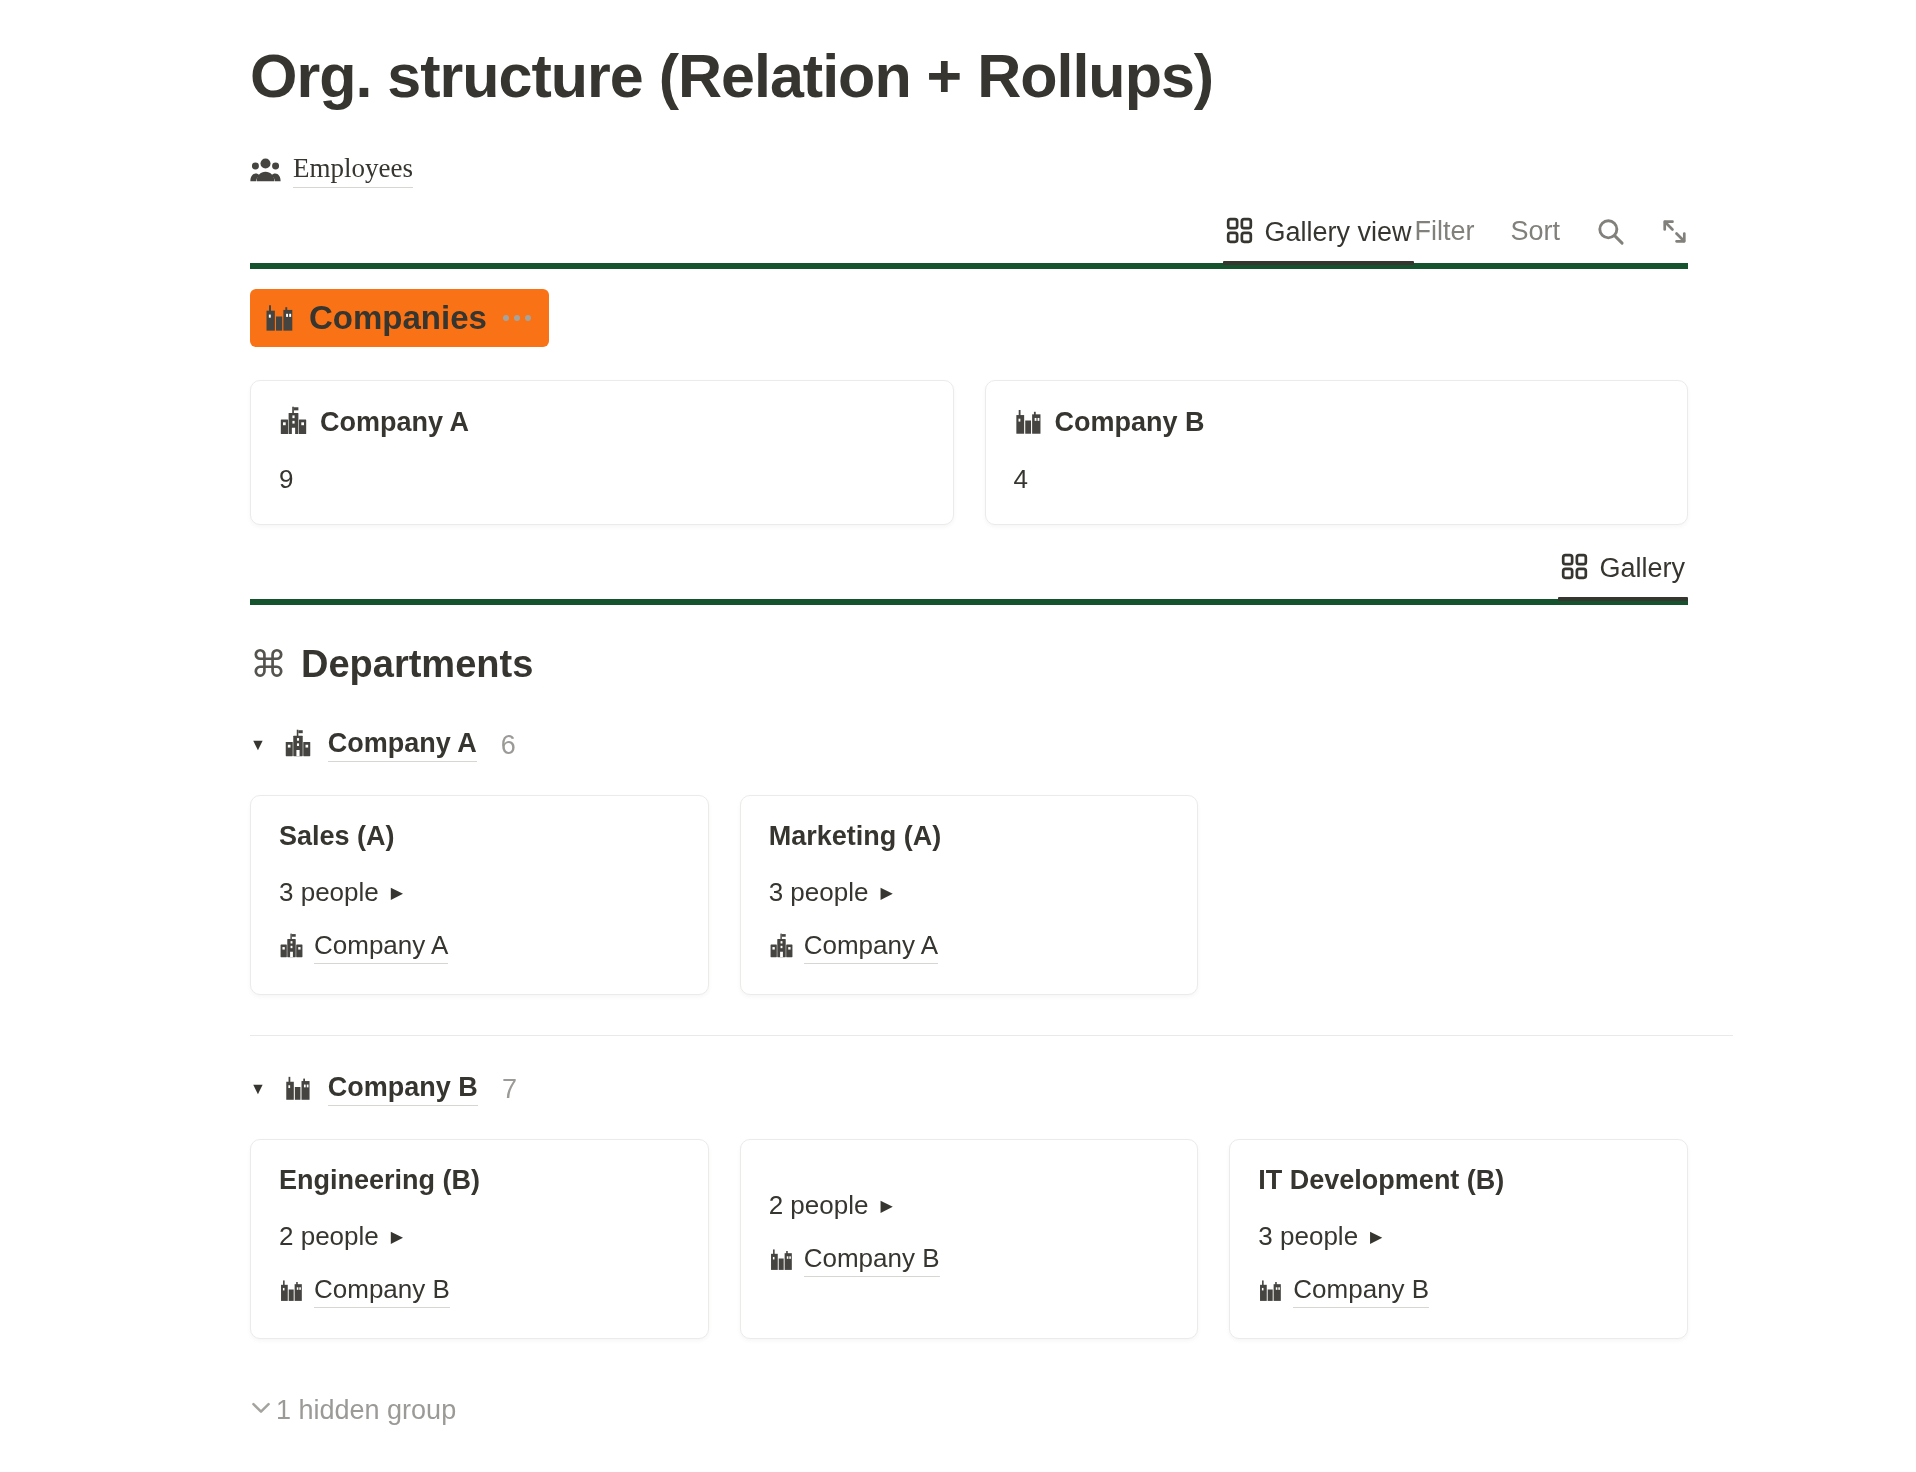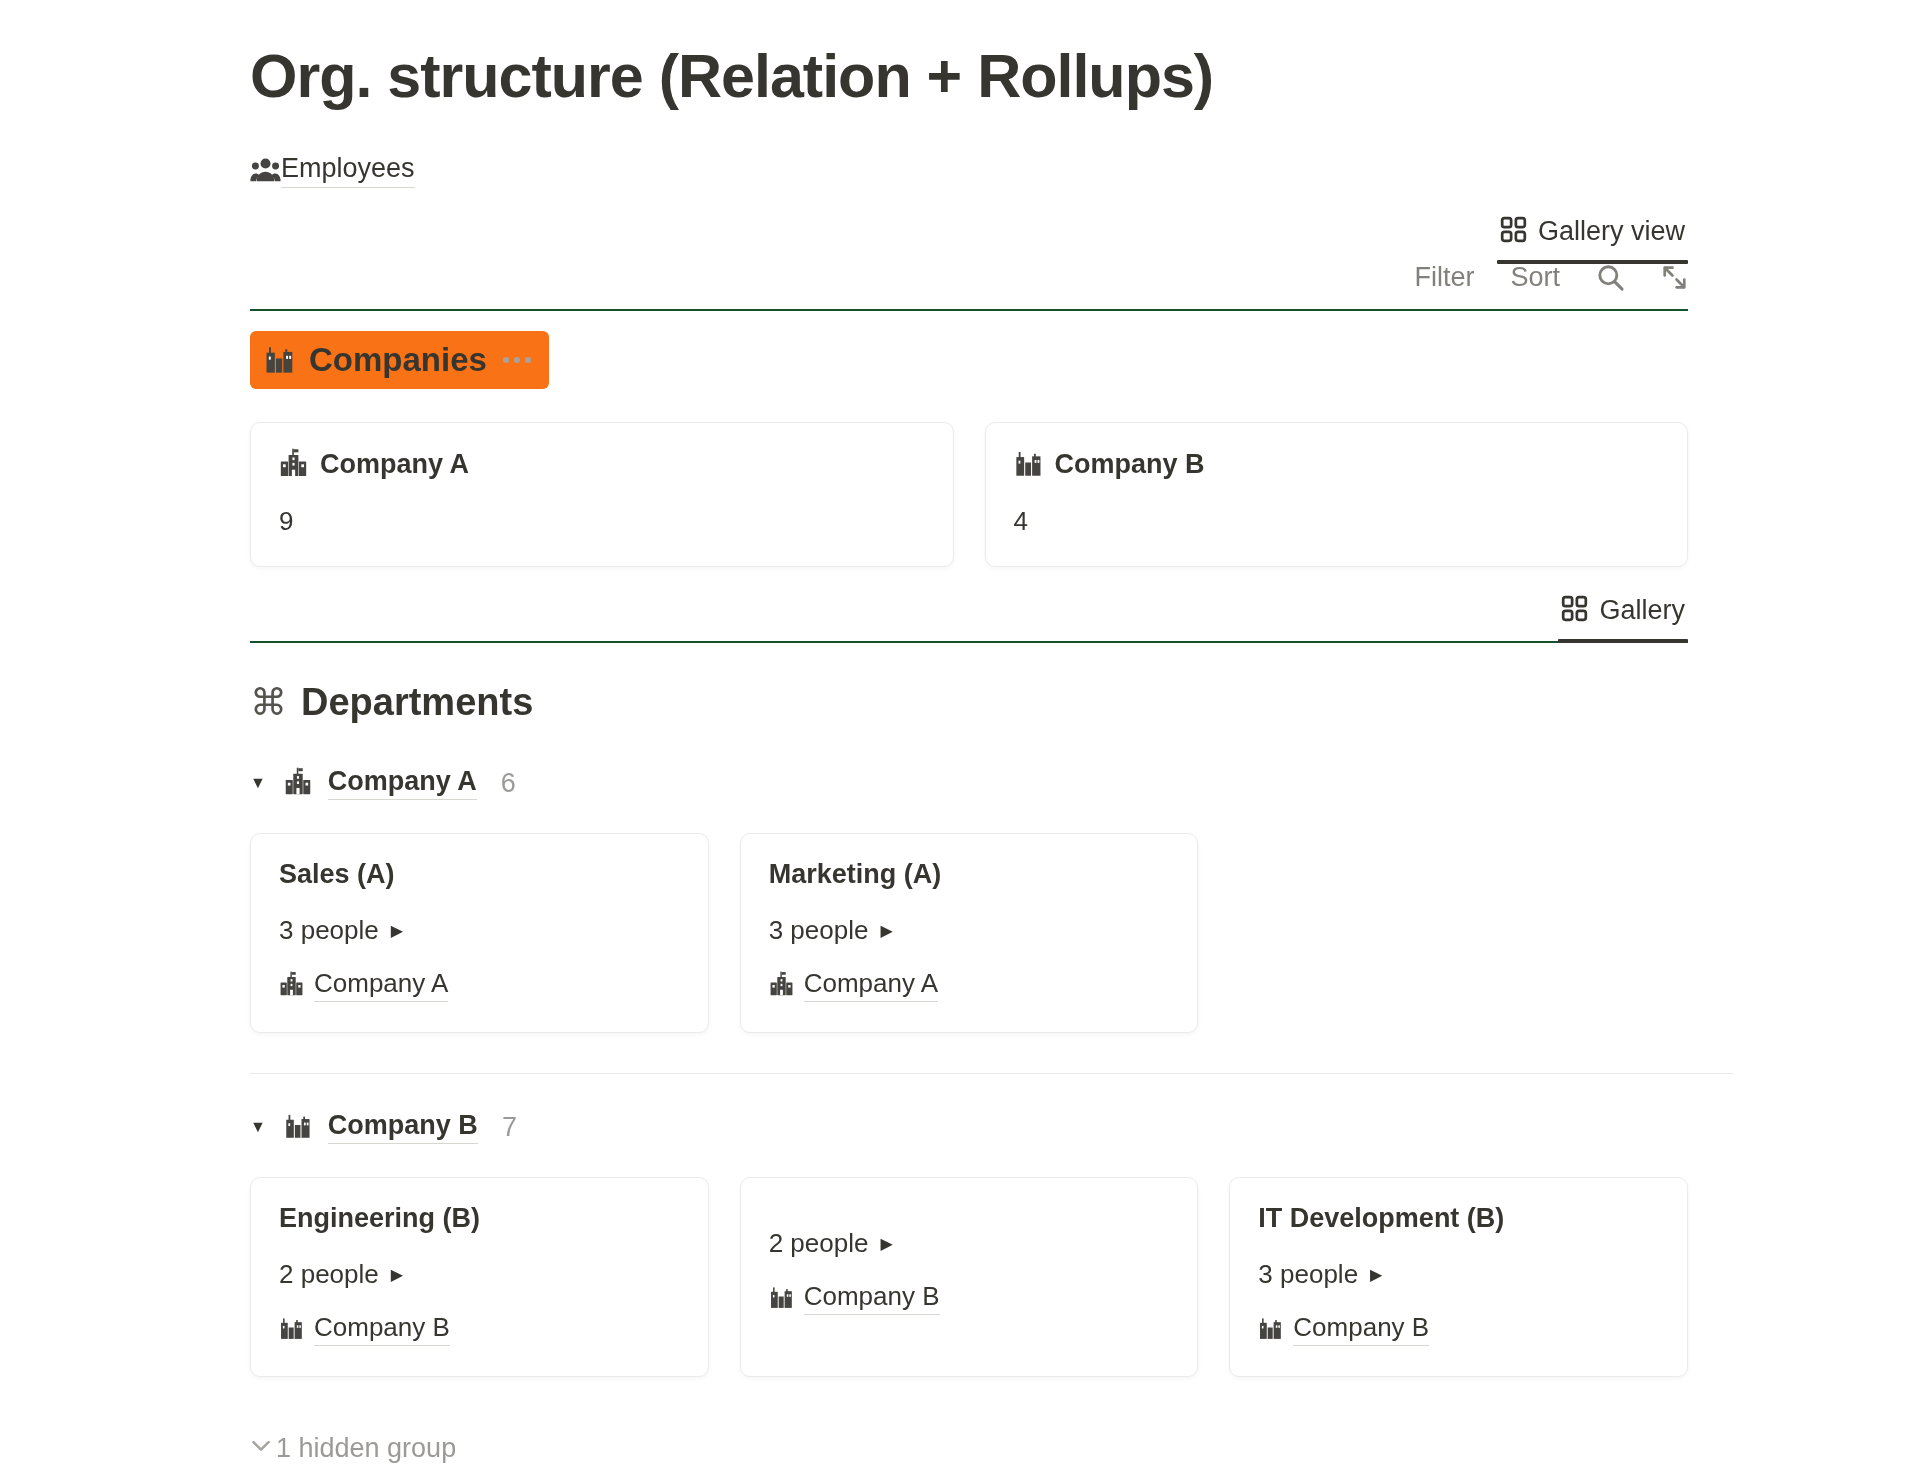--- a/index.html
+++ b/index.html
@@ -8,28 +8,28 @@
     width:1916px; height:1472px; overflow:hidden;
     font-family:"Liberation Sans","DejaVu Sans",sans-serif;
     color:#37352f;
   }
   .page { padding:40px 0 0 250px; width:1688px; }
 
   
   .page-title { font-size:61px; font-weight:700; letter-spacing:-1px; line-height:1.2; }
 
   
-  .db-link-row { display:flex; align-items:center; margin-top:40px; }
+  .db-link-row { display:flex; align-items:center; gap:12px; margin-top:40px;font-family:Liberation Serif, serif; }
   .db-link-row svg { display:block; }
   .db-link { font-size:27px; font-weight:500; padding-bottom:3px;
              border-bottom:1.5px solid #d8d6d1; cursor:pointer; }
 
   
   .toolbar { display:flex; align-items:flex-end; justify-content:flex-end;
-             border-bottom:2px solid #14532d; margin-top:28px;flex-direction:column; }
+             border-bottom:6px solid #14532d; margin-top:28px; }
   .toolbar2 { }
   .tab { display:flex; align-items:center; gap:11px; padding:0 3px 15px 3px;
          position:relative; cursor:pointer; }
   .tab::after { content:""; position:absolute; left:0; right:0; bottom:-2px;
                 height:4px; background:#37352f; border-radius:1px; }
   .tab-label { font-size:27px; font-weight:500; }
   .controls { display:flex; align-items:center; gap:36px; padding-bottom:16px; }
   .control-label { font-size:27px; color:#82807b; cursor:pointer; }
   .icon-btn { cursor:pointer; display:flex; align-items:center; }
 

